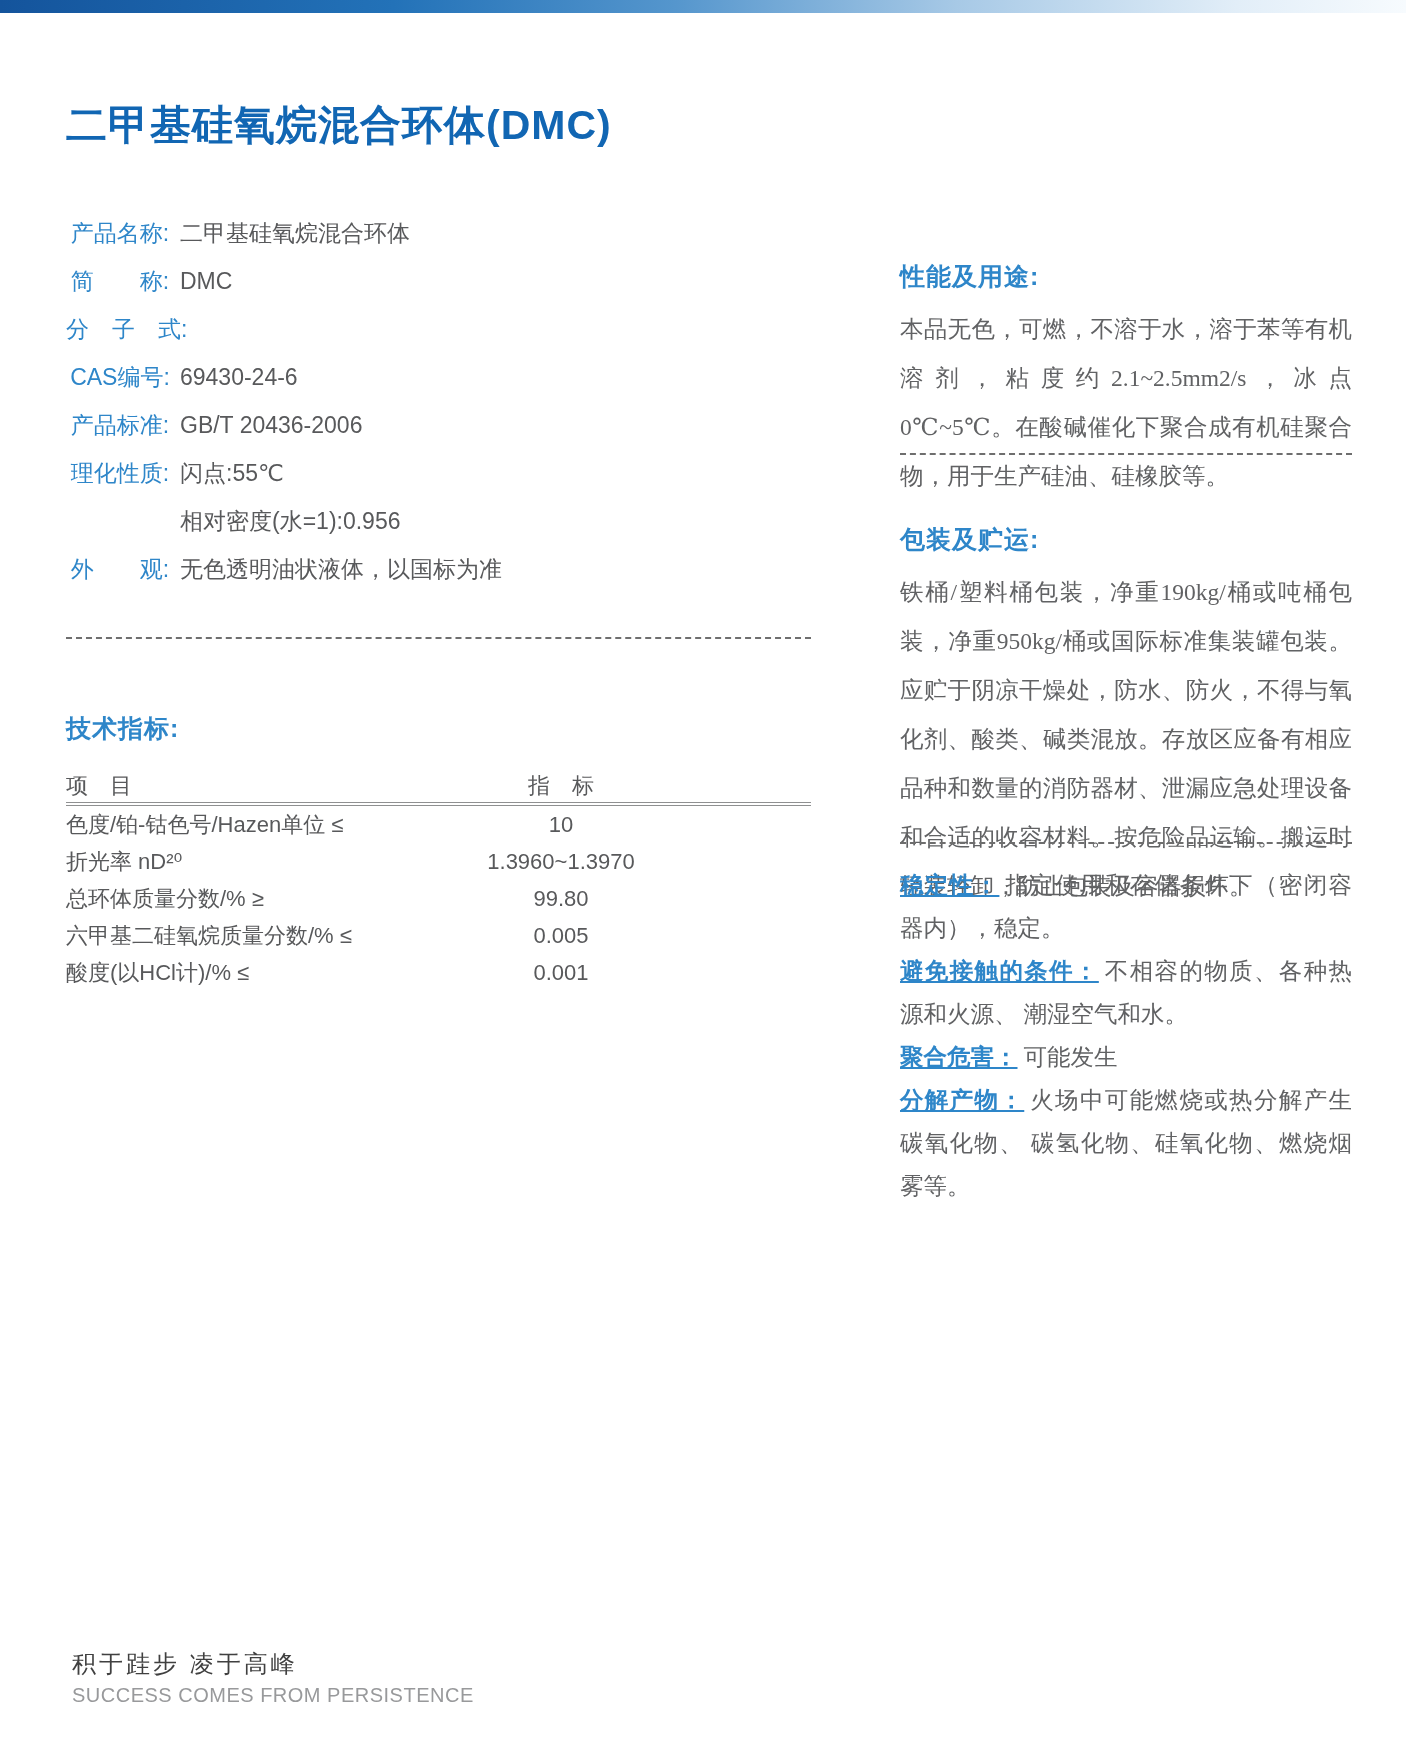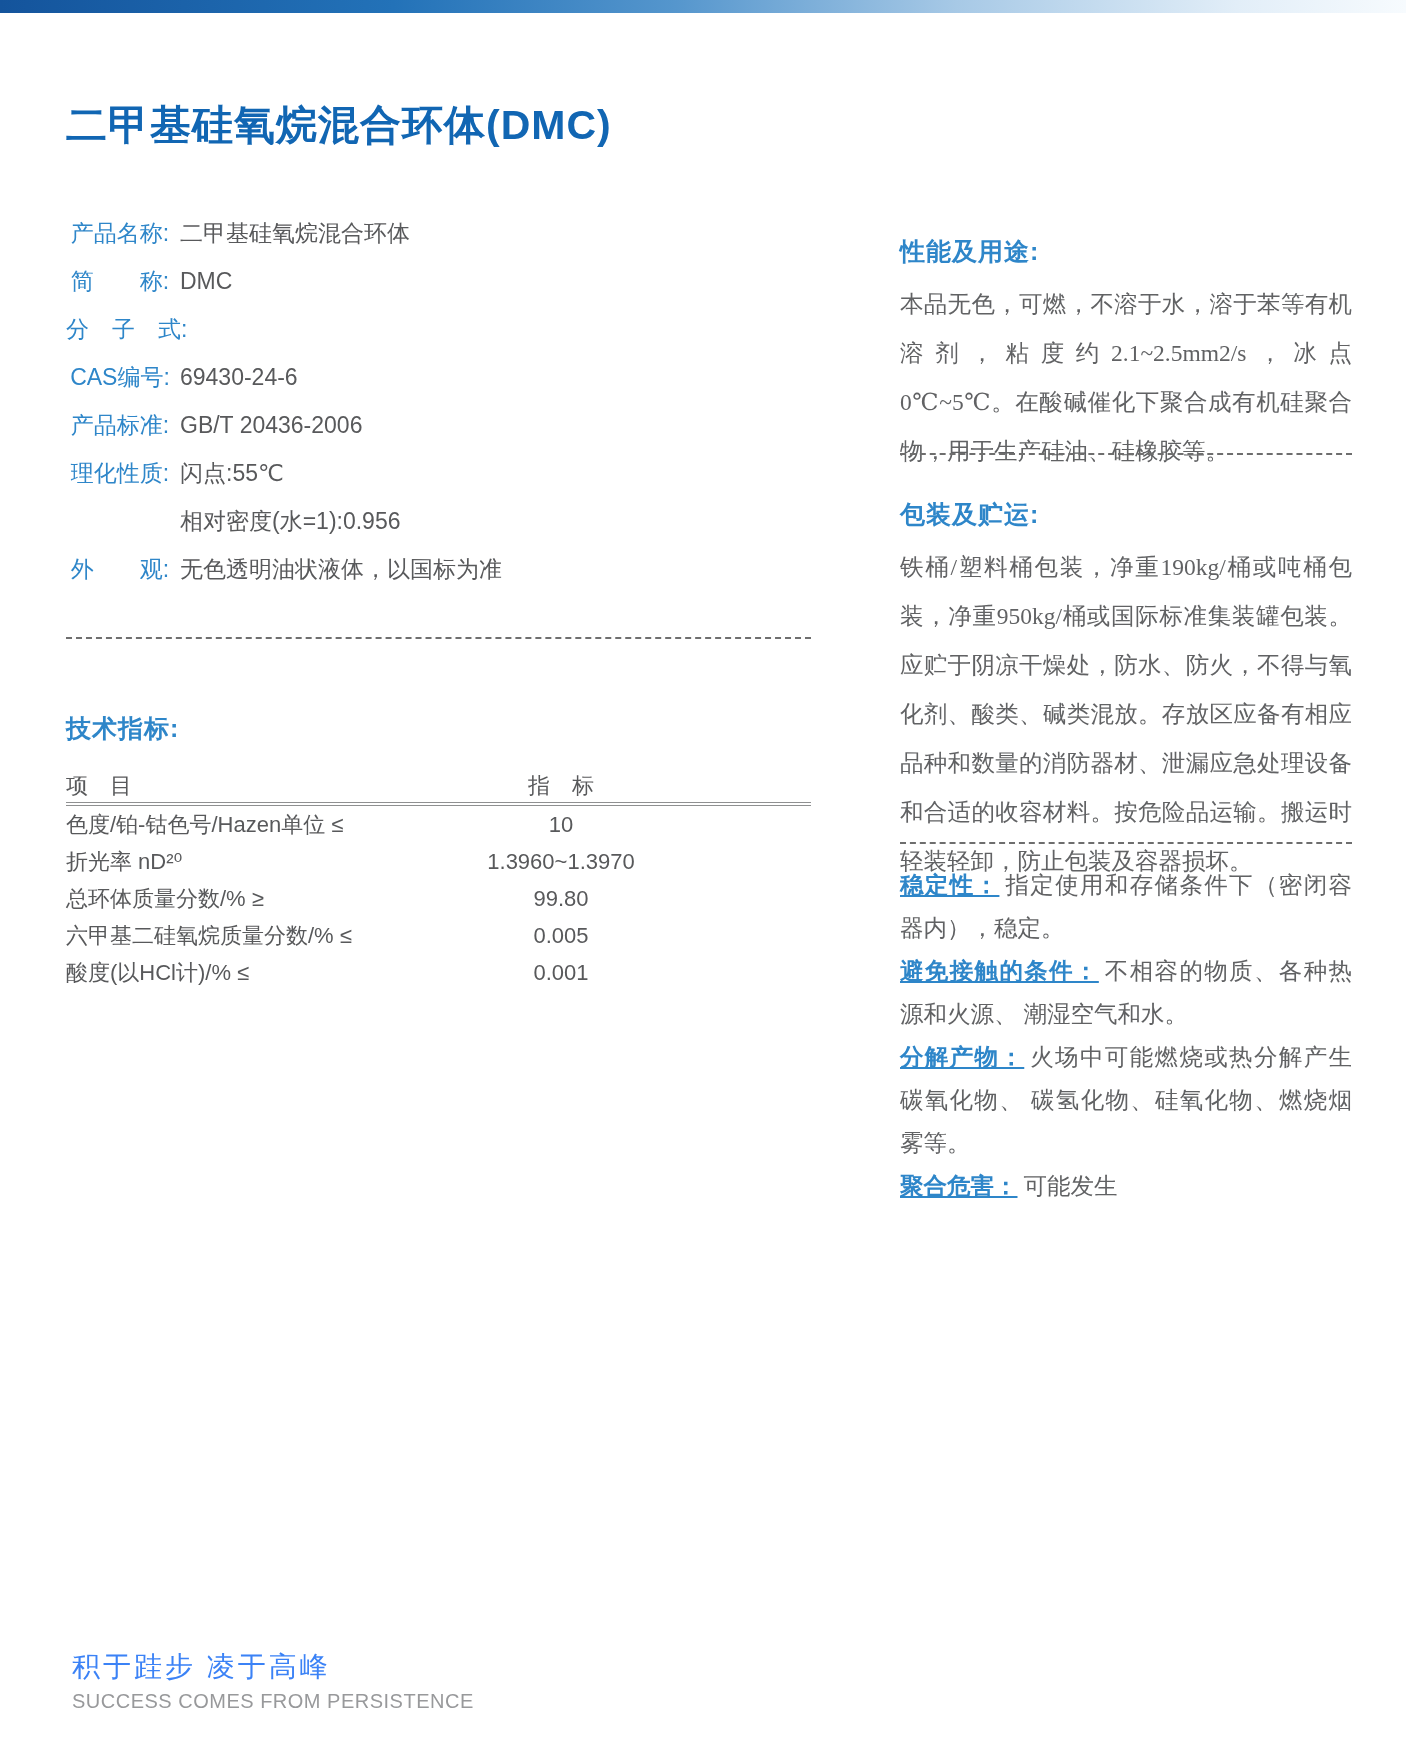--- a/index.html
+++ b/index.html
@@ -85,20 +85,21 @@
     height: 37px;
   }
   .spec-row:first-of-type { margin-top: 6px; }
   .cell-item { flex: 1 1 auto; white-space: nowrap; }
   .cell-value { flex: 0 0 300px; margin-right: 100px; text-align: center; white-space: nowrap; }
   
   .right-col {
     position: absolute;
     left: 900px;
     width: 452px;
+    margin-top: 25px;
   }
   .sec-heading {
     font-size: 25px;
     font-weight: bold;
     color: #2e86c9;
     margin-bottom: 12px;
     letter-spacing: 1px;
   }
   .sec-body {
     font-family: "Liberation Serif", "DejaVu Serif", serif;
@@ -139,22 +140,22 @@
     color: #2e86c9;
     margin-right: 6px;
     text-decoration: underline;
   }
   
   .footer {
     position: absolute;
     left: 72px; top: 1648px;
   }
   .slogan-zh {
-    font-size: 28px;
-    color: #3b82f6;
+    font-size: 24px;
+    color: #404040;
     letter-spacing: 3px;
   }
   .slogan-en {
     margin-top: 4px;
     font-size: 20px;
     color: #98999b;
     letter-spacing: 0.5px;
   }
 </style>
 </head>
@@ -244,23 +245,23 @@
 <div class="dashed-right-2"></div>
 
 <div class="safety-block">
   <p class="safety-entry">
     <span class="safety-label">稳定性：</span><span>指定使用和存储条件下（密闭容器内），稳定。</span>
   </p>
   <p class="safety-entry">
     <span class="safety-label">避免接触的条件：</span><span>不相容的物质、各种热源和火源、 潮湿空气和水。</span>
   </p>
   <p class="safety-entry">
+    <span class="safety-label">聚合危害：</span><span>可能发生</span>
+  </p>
+  <p class="safety-entry">
     <span class="safety-label">分解产物：</span><span>火场中可能燃烧或热分解产生碳氧化物、 碳氢化物、硅氧化物、燃烧烟雾等。</span>
-  </p>
-  <p class="safety-entry">
-    <span class="safety-label">聚合危害：</span><span>可能发生</span>
   </p>
 </div>
 
 <div class="footer">
   <div class="slogan-zh">积于跬步  凌于高峰</div>
   <div class="slogan-en">SUCCESS COMES FROM PERSISTENCE</div>
 </div>
 
 </body></html>

